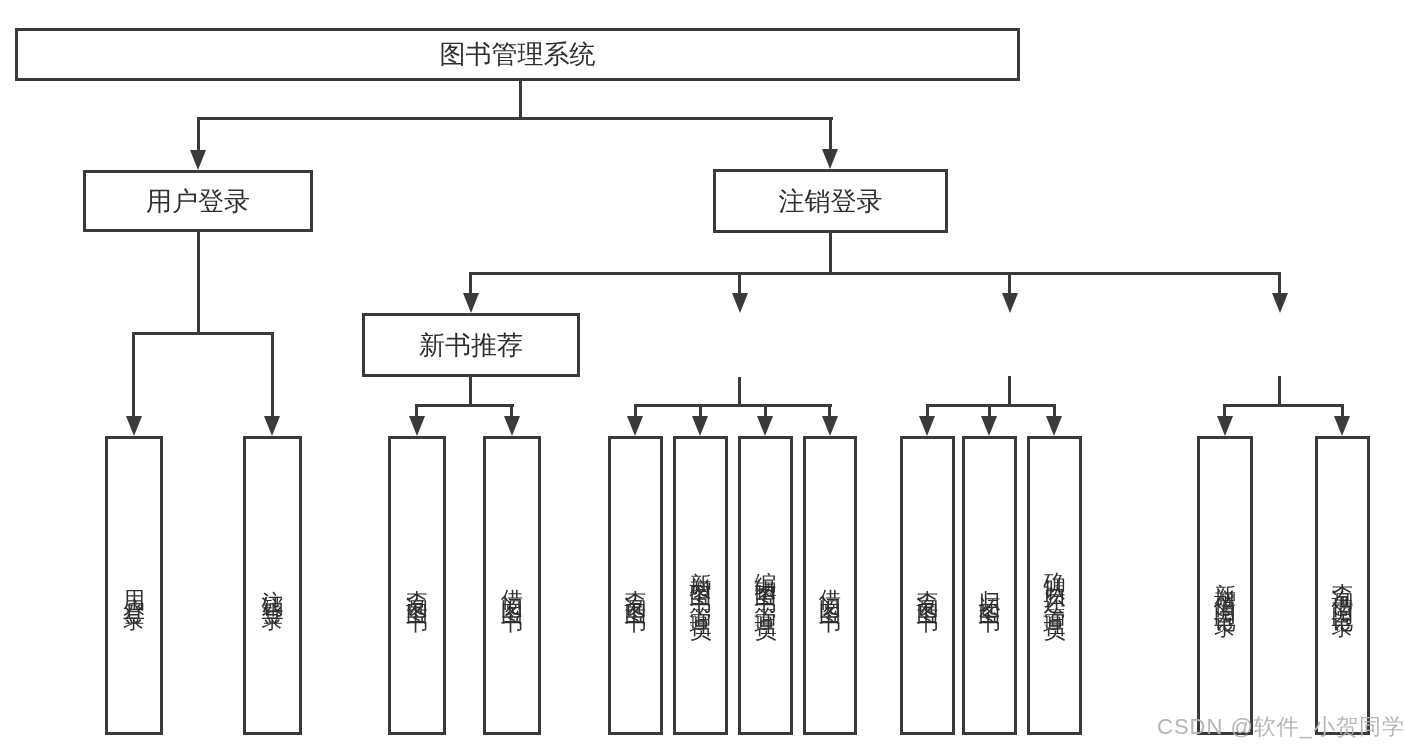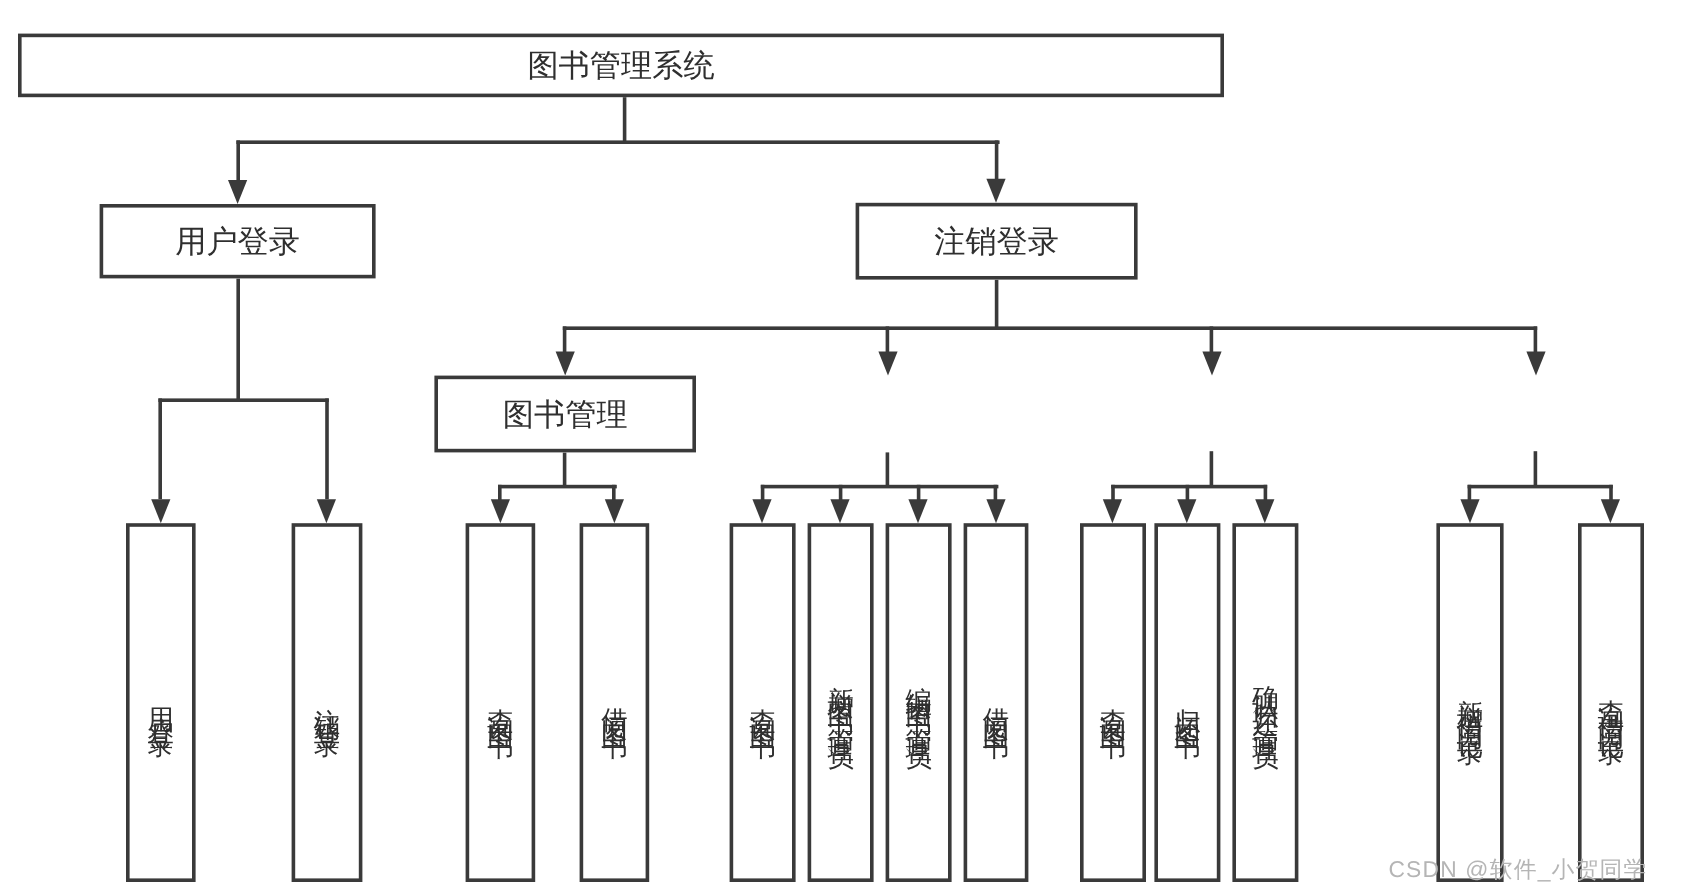--- a/index.html
+++ b/index.html
@@ -29,34 +29,34 @@
   .vline{position:absolute;width:3px;background:var(--line);z-index:1;}
   .hline{position:absolute;height:3px;background:var(--line);z-index:1;}
   .head{
     position:absolute;width:0;height:0;z-index:1;
     border-left:8px solid transparent;
     border-right:8px solid transparent;
     border-top:20px solid var(--line);
   }
   .watermark{
     position:absolute;left:1157px;top:712px;z-index:5;
-    font-size:19px;color:var(--wm);letter-spacing:1px;white-space:nowrap;
+    font-size:22px;color:var(--wm);letter-spacing:1px;white-space:nowrap;
   }
 </style>
 </head>
 <body>
 
 <div class="canvas">
 
   <div class="node" style="left:15px;top:28px;width:1005px;height:53px;">图书管理系统</div>
 
   <div class="node" style="left:83px;top:170px;width:230px;height:62px;">用户登录</div>
   <div class="node" style="left:713px;top:169px;width:235px;height:64px;">注销登录</div>
 
-  <div class="node" style="left:362px;top:313px;width:218px;height:64px;">图书管理</div>
+  <div class="node" style="left:362px;top:313px;width:218px;height:64px;">新书推荐</div>
 
   <div class="node leaf" style="left:105px;top:436px;width:58px;height:299px;">用户登录</div>
   <div class="node leaf" style="left:243px;top:436px;width:59px;height:299px;">注销登录</div>
 
   <div class="node leaf" style="left:388px;top:436px;width:58px;height:299px;">查询图书</div>
   <div class="node leaf" style="left:483px;top:436px;width:58px;height:299px;">借阅图书</div>
 
   <div class="node leaf" style="left:608px;top:436px;width:55px;height:299px;">查询图书</div>
   <div class="node leaf" style="left:673px;top:436px;width:55px;height:299px;">新增图书（管理员）</div>
   <div class="node leaf" style="left:738px;top:436px;width:55px;height:299px;">编辑图书（管理员）</div>

